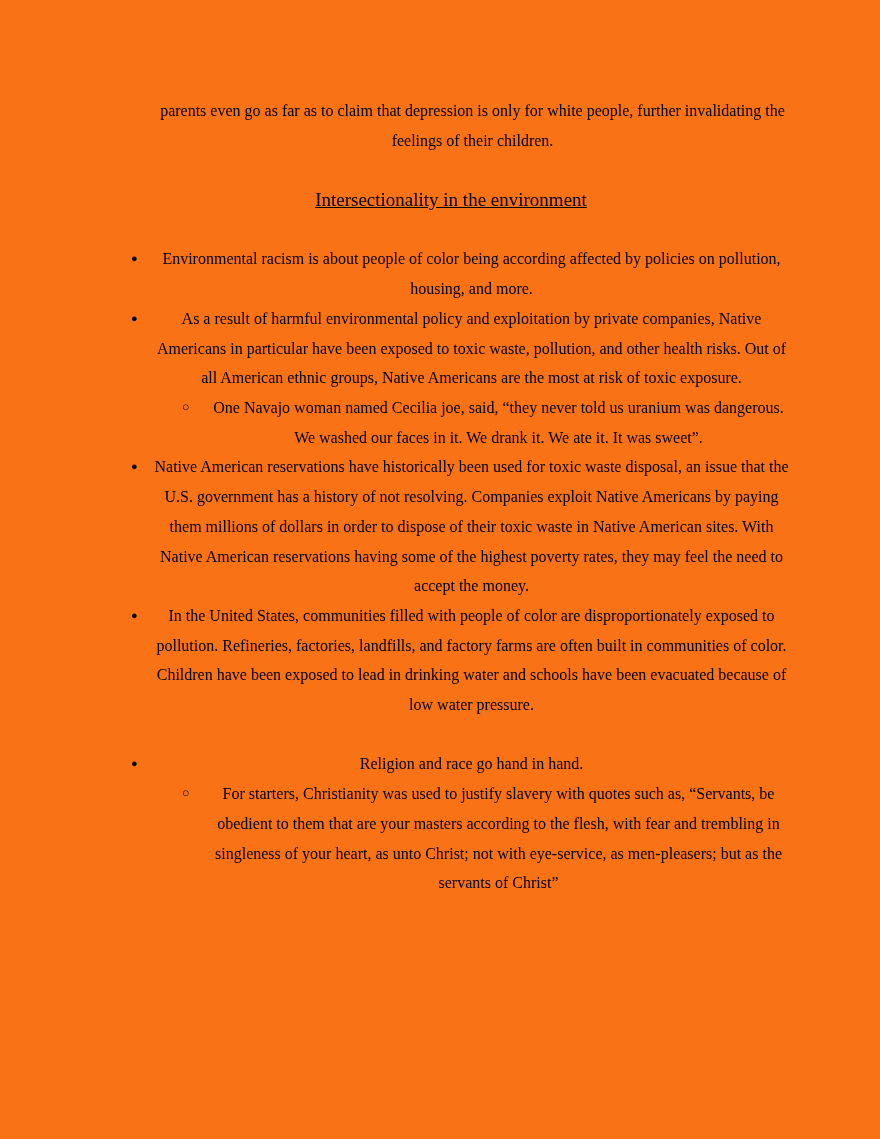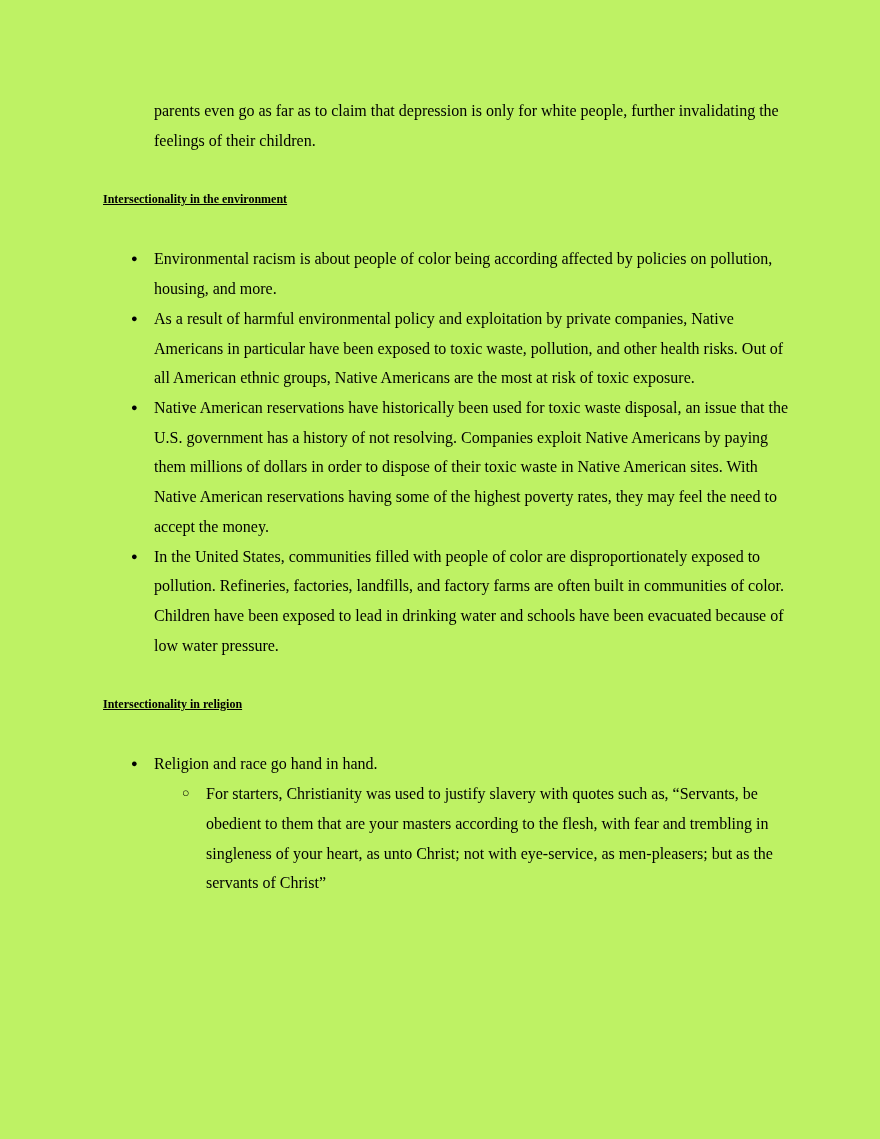--- a/index.html
+++ b/index.html
@@ -2,36 +2,37 @@
 <html><head>
 <meta charset="utf-8">
 <style>
   html, body { margin: 0; padding: 0; background: #ffffff; }
   .page {
     width: 880px;
     height: 1139px;
     box-sizing: border-box;
     margin: 0 auto;
     padding: 96px 81px 0 103px;
-    background: #bef264;
+    background: #f97316;
     color: #000000;
     font-family: "Liberation Serif", "DejaVu Serif", serif;
     font-size: 16px;
     line-height: 29.7px;
     overflow: hidden;
+    text-align: center;
   }
   .intro-paragraph {
     margin: 0 0 29.7px 0;
     padding-left: 51px;
     padding-right: 8px;
   }
   .section-heading {
     margin: 0 0 29.7px 0;
-    font-weight: bold;
-    font-size: 12px;
+    font-weight: normal;
+    font-size: 19px;
     text-decoration: underline;
   }
   ul.bullet-list {
     list-style: none;
     margin: 0 0 29.7px 0;
     padding: 0;
   }
   ul.bullet-list li {
     position: relative;
     margin: 0;
@@ -60,32 +61,32 @@
     <li class="level-1">
       <span class="marker">●</span>
       <span>Environmental racism is about people of color being according affected by policies on pollution, housing, and more.</span>
     </li>
     <li class="level-1">
       <span class="marker">●</span>
       <span>As a result of harmful environmental policy and exploitation by private companies, Native Americans in particular have been exposed to toxic waste, pollution, and other health risks. Out of all American ethnic groups, Native Americans are the most at risk of toxic exposure.</span>
     </li>
     <li class="level-2">
       <span class="marker">○</span>
+      <span>One Navajo woman named Cecilia joe, said, “they never told us uranium was dangerous. We washed our faces in it. We drank it. We ate it. It was sweet”.</span>
     </li>
     <li class="level-1">
       <span class="marker">●</span>
       <span>Native American reservations have historically been used for toxic waste disposal, an issue that the U.S. government has a history of not resolving. Companies exploit Native Americans by paying them millions of dollars in order to dispose of their toxic waste in Native American sites. With Native American reservations having some of the highest poverty rates, they may feel the need to accept the money.</span>
     </li>
     <li class="level-1">
       <span class="marker">●</span>
       <span>In the United States, communities filled with people of color are disproportionately exposed to pollution. Refineries, factories, landfills, and factory farms are often built in communities of color. Children have been exposed to lead in drinking water and schools have been evacuated because of low water pressure.</span>
     </li>
   </ul>
 
-  <h2 class="section-heading">Intersectionality in religion</h2>
 
   <ul class="bullet-list">
     <li class="level-1">
       <span class="marker">●</span>
       <span>Religion and race go hand in hand.</span>
     </li>
     <li class="level-2">
       <span class="marker">○</span>
       <span>For starters, Christianity was used to justify slavery with quotes such as, “Servants, be obedient to them that are your masters according to the flesh, with fear and trembling in singleness of your heart, as unto Christ; not with eye-service, as men-pleasers; but as the servants of Christ”</span>
     </li>

